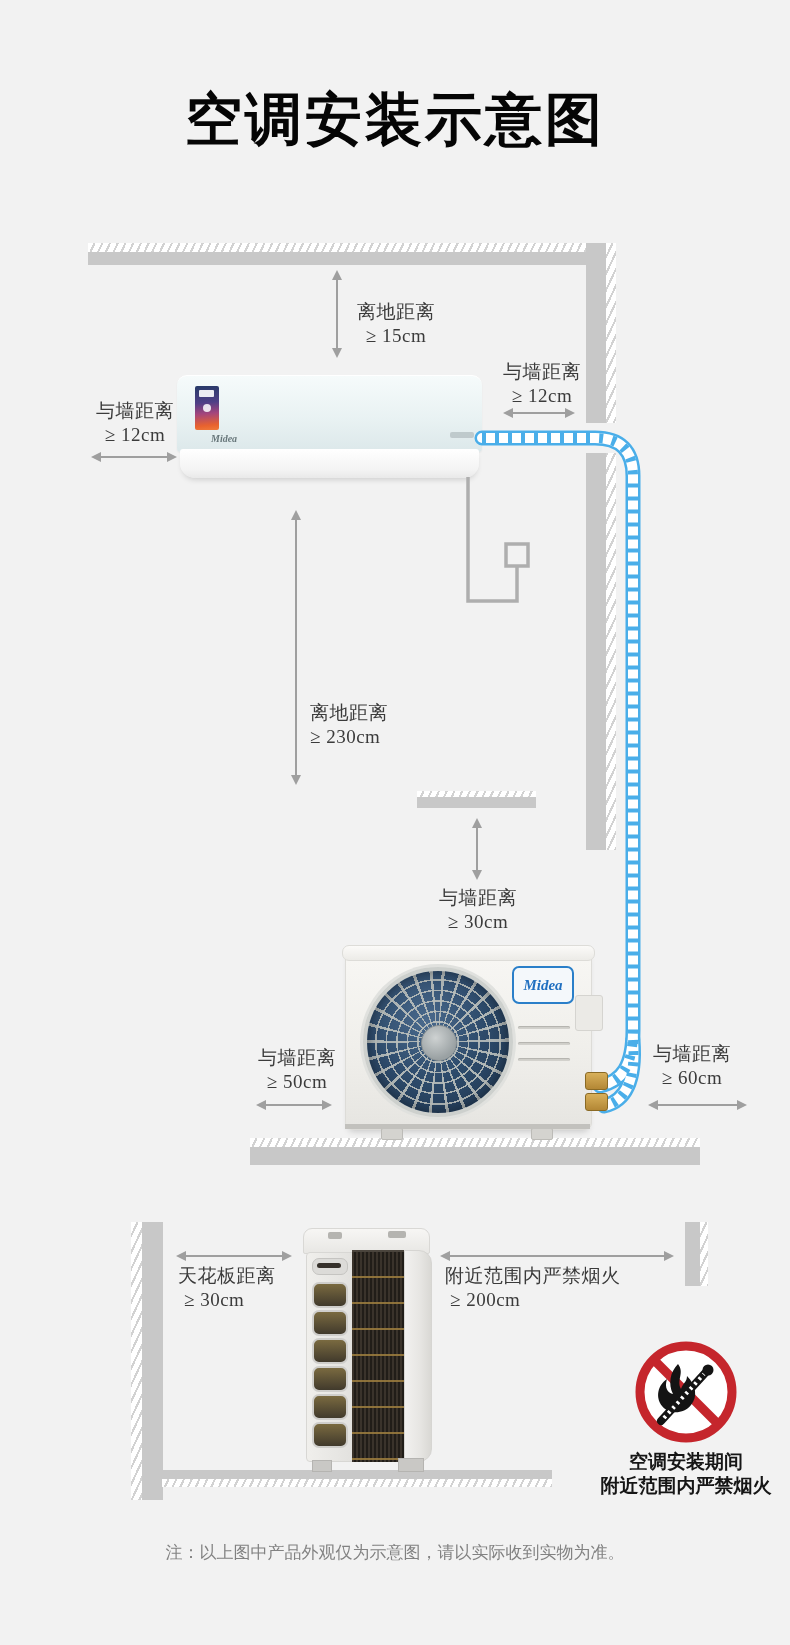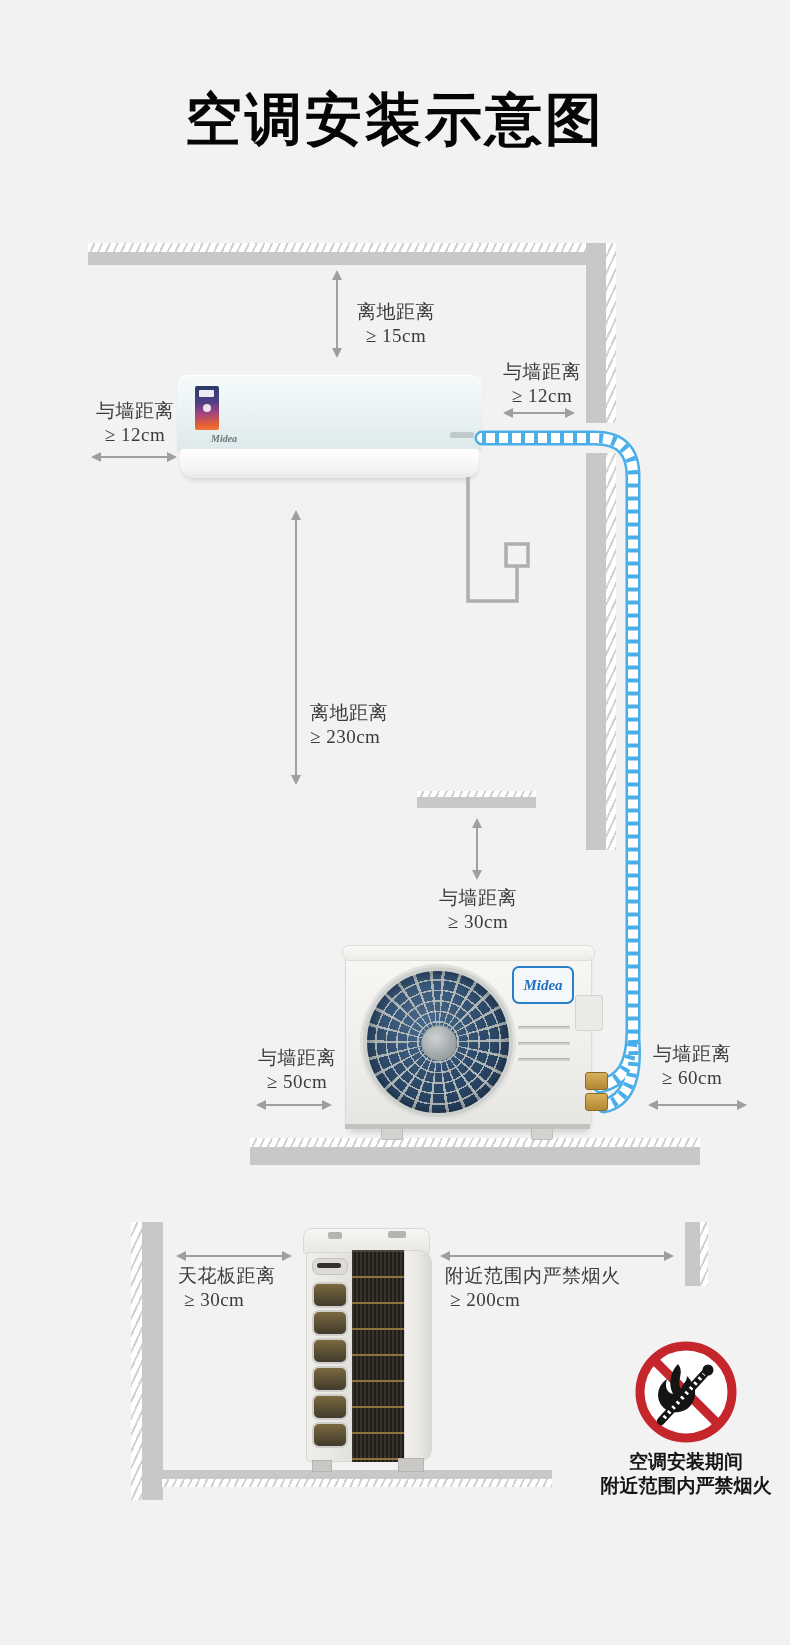--- a/index.html
+++ b/index.html
@@ -219,20 +219,21 @@
       <line x1="27" y1="81" x2="73" y2="31" stroke="#141414" stroke-width="8" stroke-linecap="round"></line>
       <line x1="30" y1="78" x2="70" y2="34" stroke="#ffffff" stroke-width="4" stroke-dasharray="2.5 4"></line>
       <circle cx="74" cy="30" r="5.5" fill="#141414"></circle>
     </g>
   </svg>
   <div class="warntext">
     <div>空调安装期间</div>
     <div>附近范围内严禁烟火</div>
   </div>
 
+  <div class="note">注：以上图中产品外观仅为示意图，请以实际收到实物为准。</div>
 
   <svg class="overlay" width="790" height="1645" viewBox="0 0 790 1645">
     <rect x="582" y="423" width="38" height="30" fill="#f2f2f2"></rect>
     <g>
       <path d="M482 438 H595 Q633 438 633 476 V1030 C633 1066 622 1081 600 1086" fill="none" stroke="#4aaee9" stroke-width="15" stroke-linecap="round"></path>
       <path d="M633 1040 C636 1080 626 1101 604 1106" fill="none" stroke="#4aaee9" stroke-width="15" stroke-linecap="round"></path>
       <path d="M482 438 H595 Q633 438 633 476 V1030 C633 1066 622 1081 600 1086" fill="none" stroke="#ffffff" stroke-width="10" stroke-linecap="round"></path>
       <path d="M633 1040 C636 1080 626 1101 604 1106" fill="none" stroke="#ffffff" stroke-width="10" stroke-linecap="round"></path>
       <path d="M482 438 H595 Q633 438 633 476 V1030 C633 1066 622 1081 600 1086" fill="none" stroke="#4aaee9" stroke-width="10" stroke-dasharray="4 9"></path>
       <path d="M633 1040 C636 1080 626 1101 604 1106" fill="none" stroke="#4aaee9" stroke-width="10" stroke-dasharray="4 7"></path>

